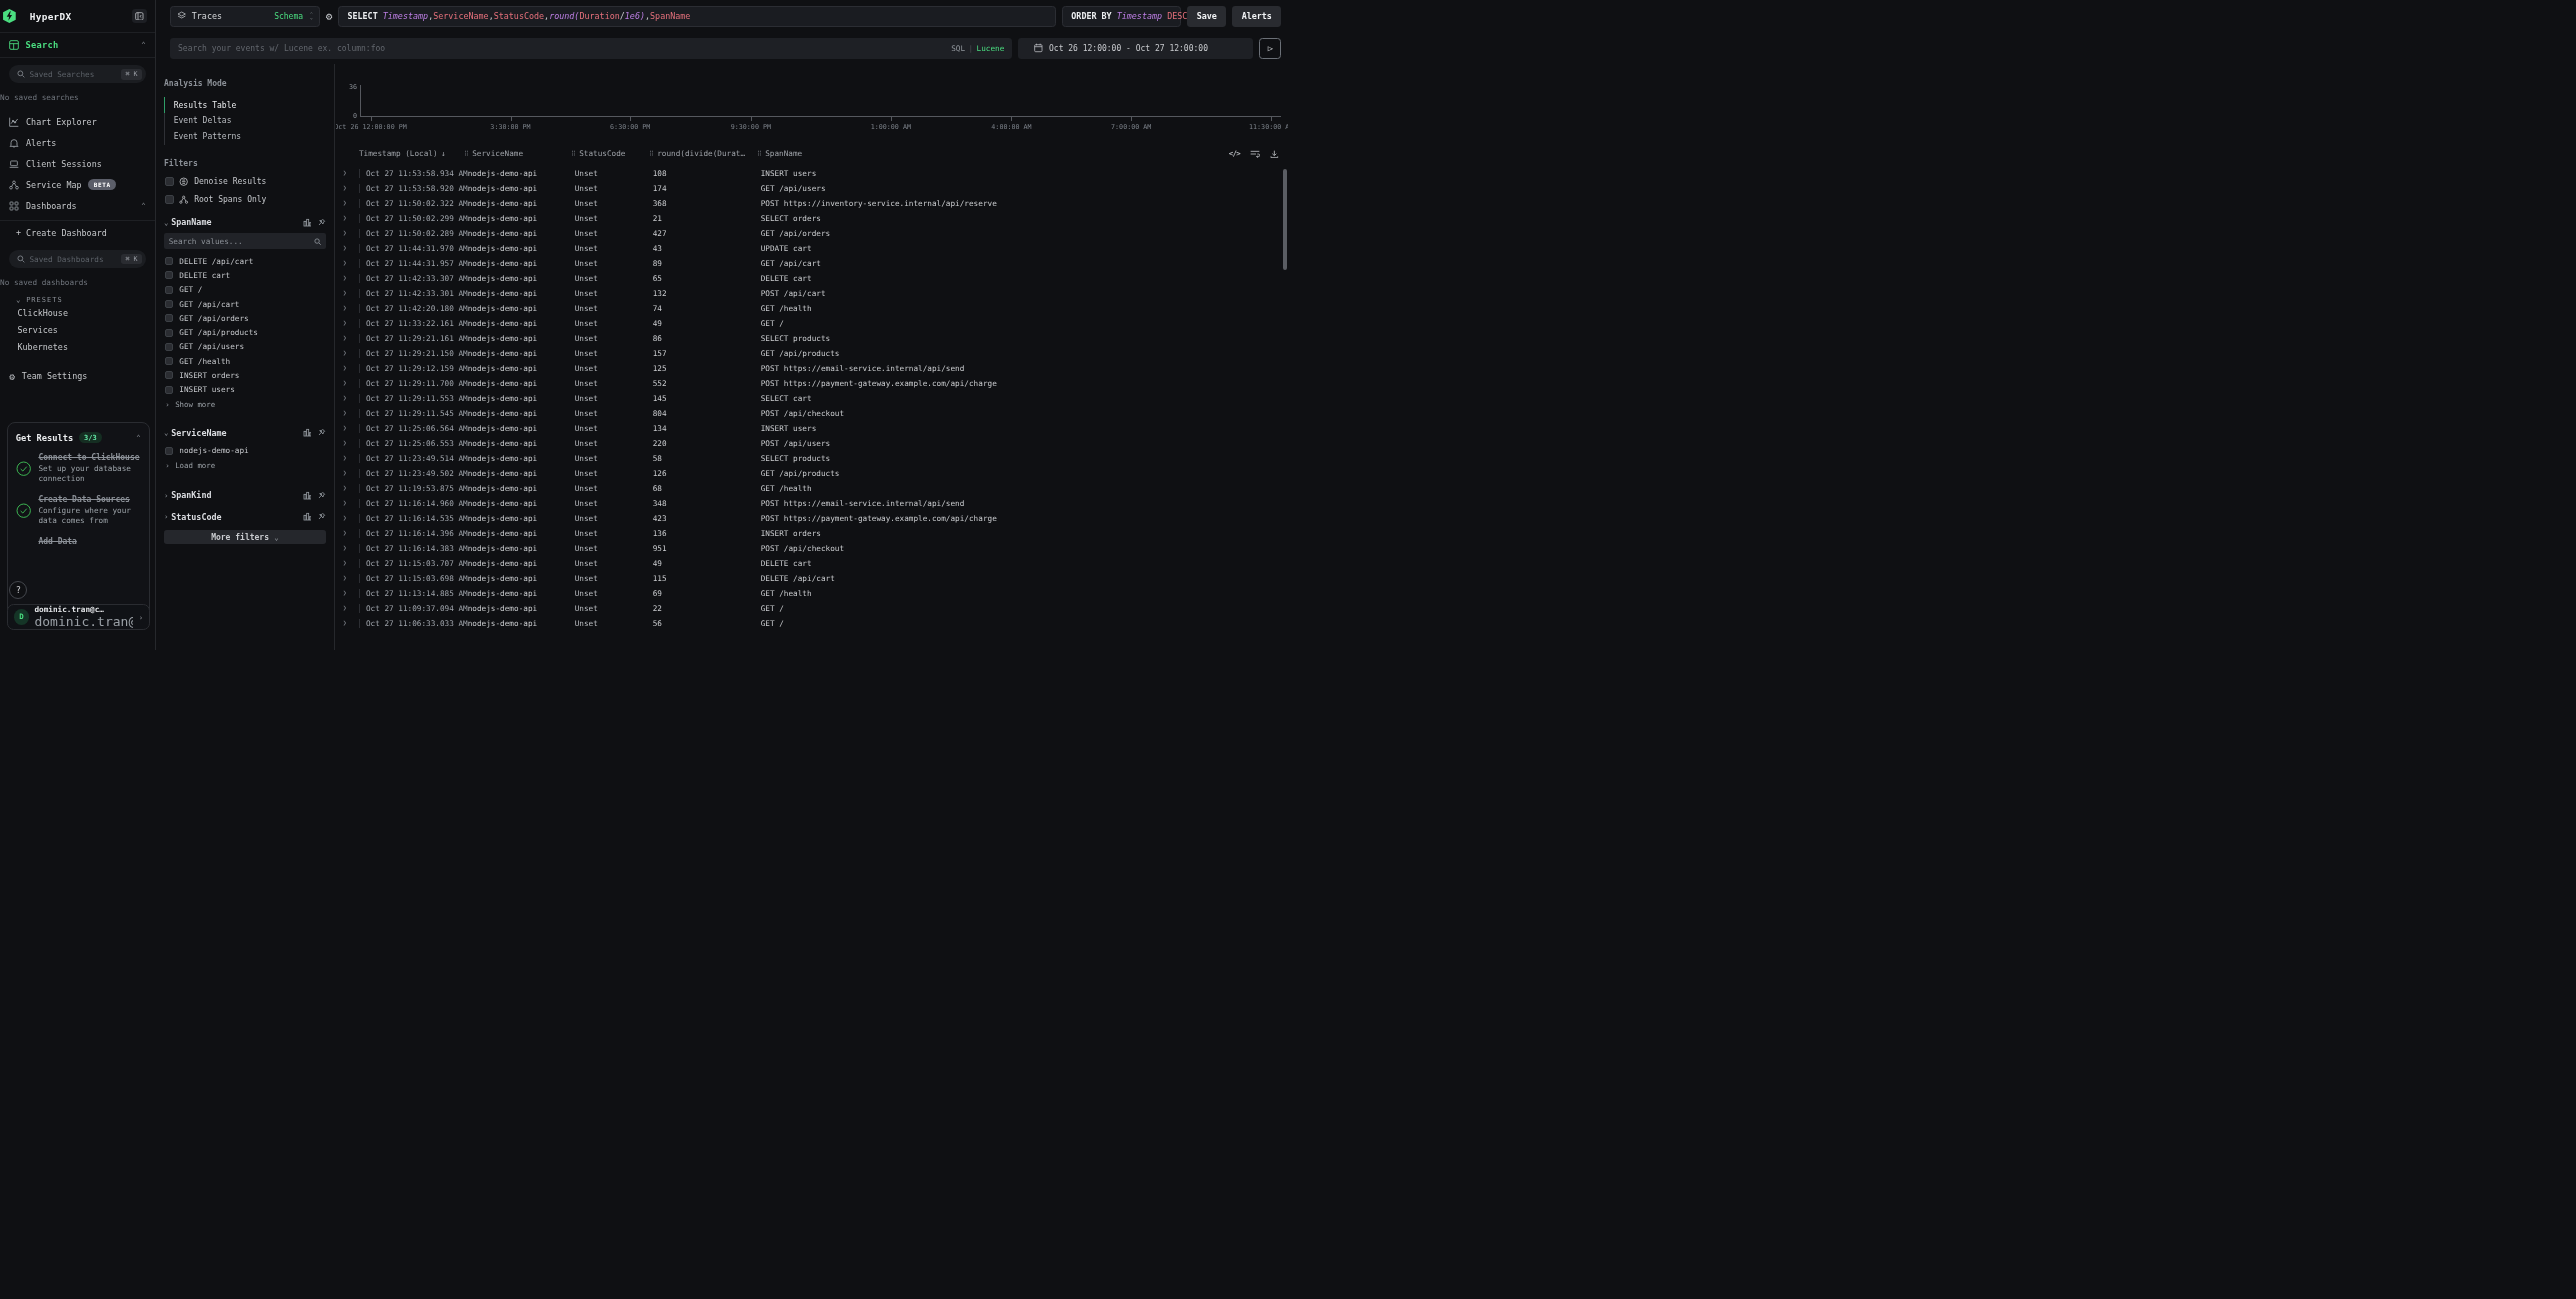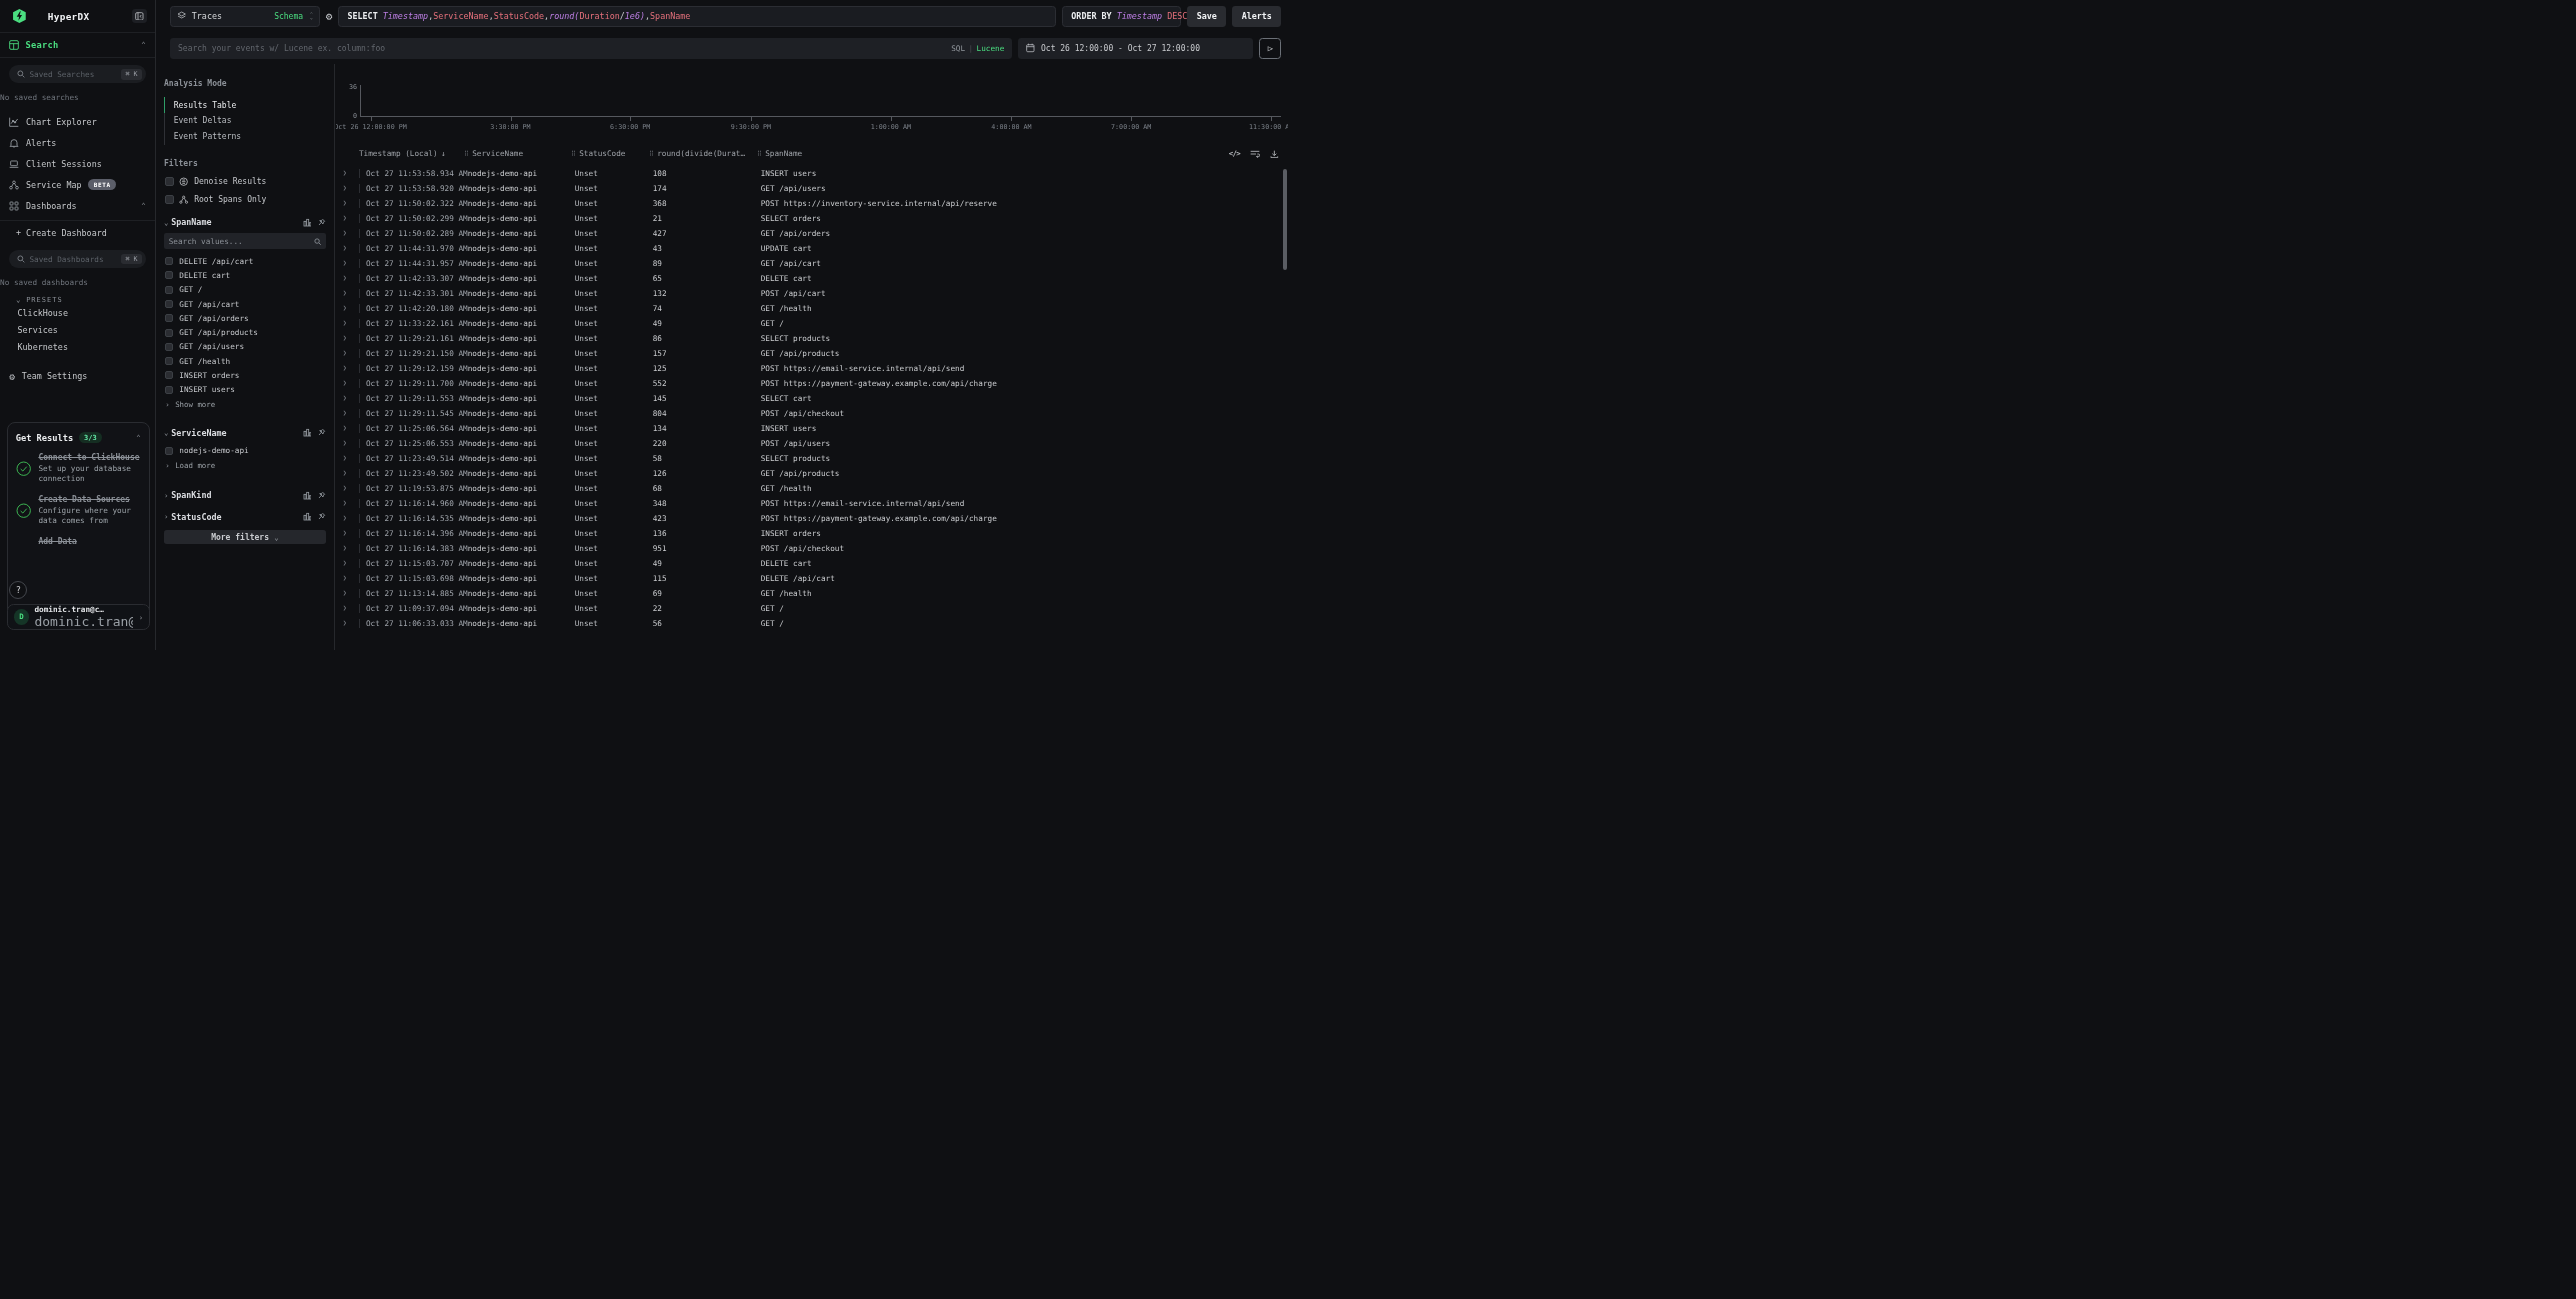--- a/index.html
+++ b/index.html
@@ -17,21 +17,21 @@
   
   .sidebar { position:absolute; left:0; top:0; width:156px; height:100%; border-right:0.7px solid #26282c; background:#0f1013; }
   .topbar  { position:absolute; left:156px; top:0; right:0; height:32px; display:flex; align-items:center; padding:0 6.7px 0 14px; gap:6px; }
   .searchrow { position:absolute; left:156px; top:32px; right:0; height:32px; display:flex; align-items:center; padding:0 6.7px 0 14px; gap:6px; }
   .filterpanel { position:absolute; left:156px; top:64px; width:179px; bottom:0; border-right:0.7px solid #26282c; padding:14.8px 8px 0 8px; overflow:hidden; }
   .main { position:absolute; left:336px; top:64px; right:0; bottom:0; overflow:hidden; padding:9.4px 0 0 5.4px; }
 
   .divider { height:0.7px; background:#1e2024; }
 
   
-  .logo-row { height:32px; display:flex; align-items:center; padding:0 8px 0 13px; gap:22px; }
+  .logo-row { height:32px; display:flex; align-items:center; padding:0 8px 0 3px; gap:14px; }
   .logo-name { font-weight:bold; font-size:9.4px; color:#f1f3f5; letter-spacing:0.3px; flex:1; }
   .collapse-btn { width:14.8px; height:14.8px; border-radius:3.4px; background:#1d1f24; display:flex; align-items:center; justify-content:center; }
   .section-head { height:24px; display:flex; align-items:center; gap:6px; padding:0 9.4px; }
   .section-head .lbl { color:#4ade80; font-weight:bold; font-size:8.7px; flex:1; letter-spacing:0.3px; }
   .chev { color:#8b9097; font-size:7.4px; }
   .pill { margin:8px 9.4px 0 9.4px; height:18px; background:#1b1d21; border-radius:9.4px; display:flex; align-items:center; padding:0 3.4px 0 7.4px; gap:4.7px; }
   .pill input { flex:1; font-size:7.7px; min-width:0; }
   .pill input::placeholder { color:#5b6067; }
   .kbd { background:#2a2c31; color:#9b9fa6; font-size:6.7px; border-radius:2.7px; padding:1.3px 4.7px; white-space:nowrap; }
   .no-saved { margin-top:10px; font-size:7.7px; color:#6f747c; }
@@ -75,21 +75,21 @@
   .tok-plain { color:#c9cbcf; }
   .btn { background:#292b30; border-radius:3.4px; height:21px; display:flex; align-items:center; padding:0 9.4px; color:#f1f3f5; font-weight:bold; font-size:8.4px; }
 
   
   .search-box { flex:1; background:#1e2025; border-radius:3.4px; height:21px; display:flex; align-items:center; padding:0 8px; gap:5.4px; }
   .search-box input { flex:1; font-size:8px; }
   .lang-toggle { font-size:7.7px; white-space:nowrap; }
   .lang-toggle .sql { color:#91969c; }
   .lang-toggle .sep { color:#4a4d52; padding:0 3.4px; }
   .lang-toggle .lucene { color:#4ade80; }
-  .date-box { width:235px; background:#1e2025; border-radius:3.4px; height:21px; display:flex; align-items:center; padding:0 8px; gap:6px; color:#c9cbcf; font-size:8px; white-space:nowrap; }
+  .date-box { width:235px; background:#1e2025; border-radius:3.4px; height:21px; display:flex; align-items:center; padding:0 16px; gap:6px; color:#c9cbcf; font-size:8px; white-space:nowrap; }
   .play-btn { width:22px; height:21px; border:0.7px solid #6b7077; border-radius:3.4px; display:flex; align-items:center; justify-content:center; color:#d0d3d6; font-size:8.7px; }
 
   
   .fp-h { color:#8b9097; font-weight:bold; font-size:8px; }
   .mode-list { margin-top:9.4px; }
   .mode-item { border-left:1.3px solid #2f3136; padding:3.4px 0 3.4px 8.7px; font-size:8px; color:#b9bcc1; }
   .mode-item.active { border-left-color:#2f9e68; color:#e8eaec; }
   .fp-filters { margin-top:14.8px; }
   .toggle-row { display:flex; align-items:center; gap:5.4px; margin-top:8.7px; padding-left:1.3px; font-size:8px; color:#c5c7cb; }
   .cb { flex:0 0 8.7px; width:8.7px; height:8.7px; border-radius:2px; background:#2b2d32; border:0.7px solid #3c4045; }

